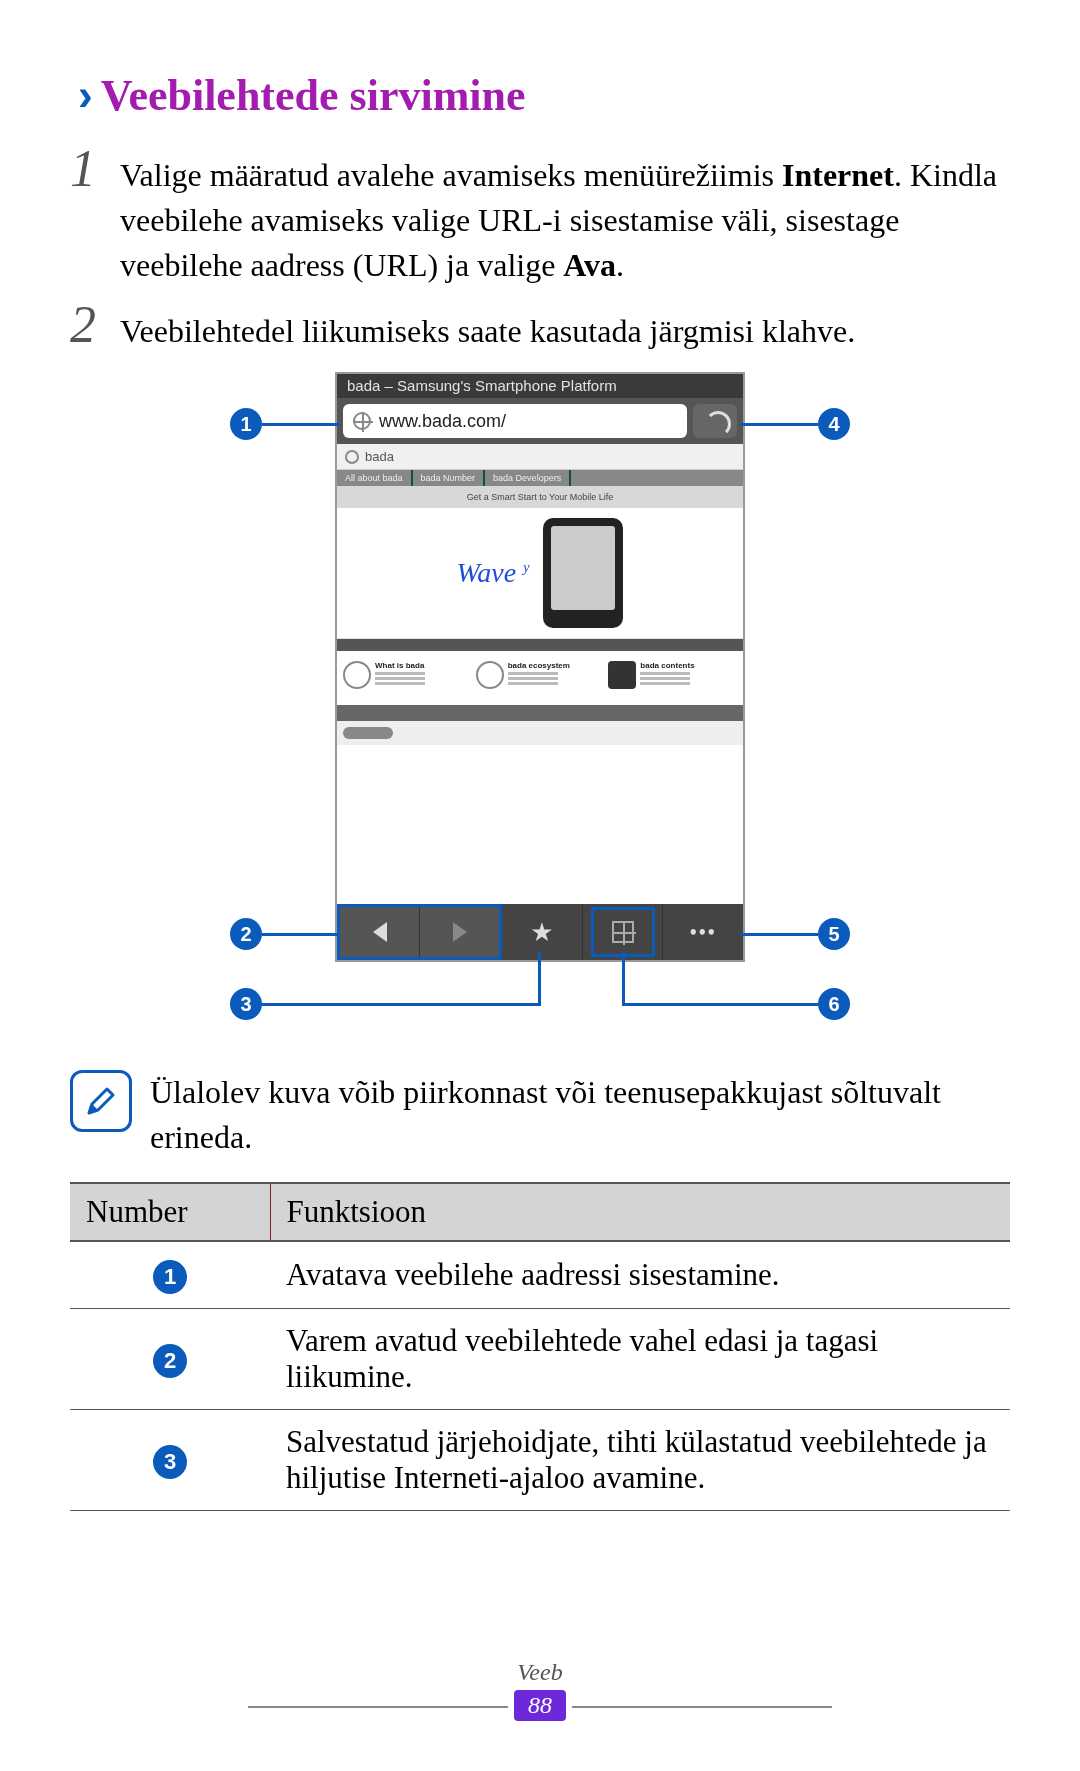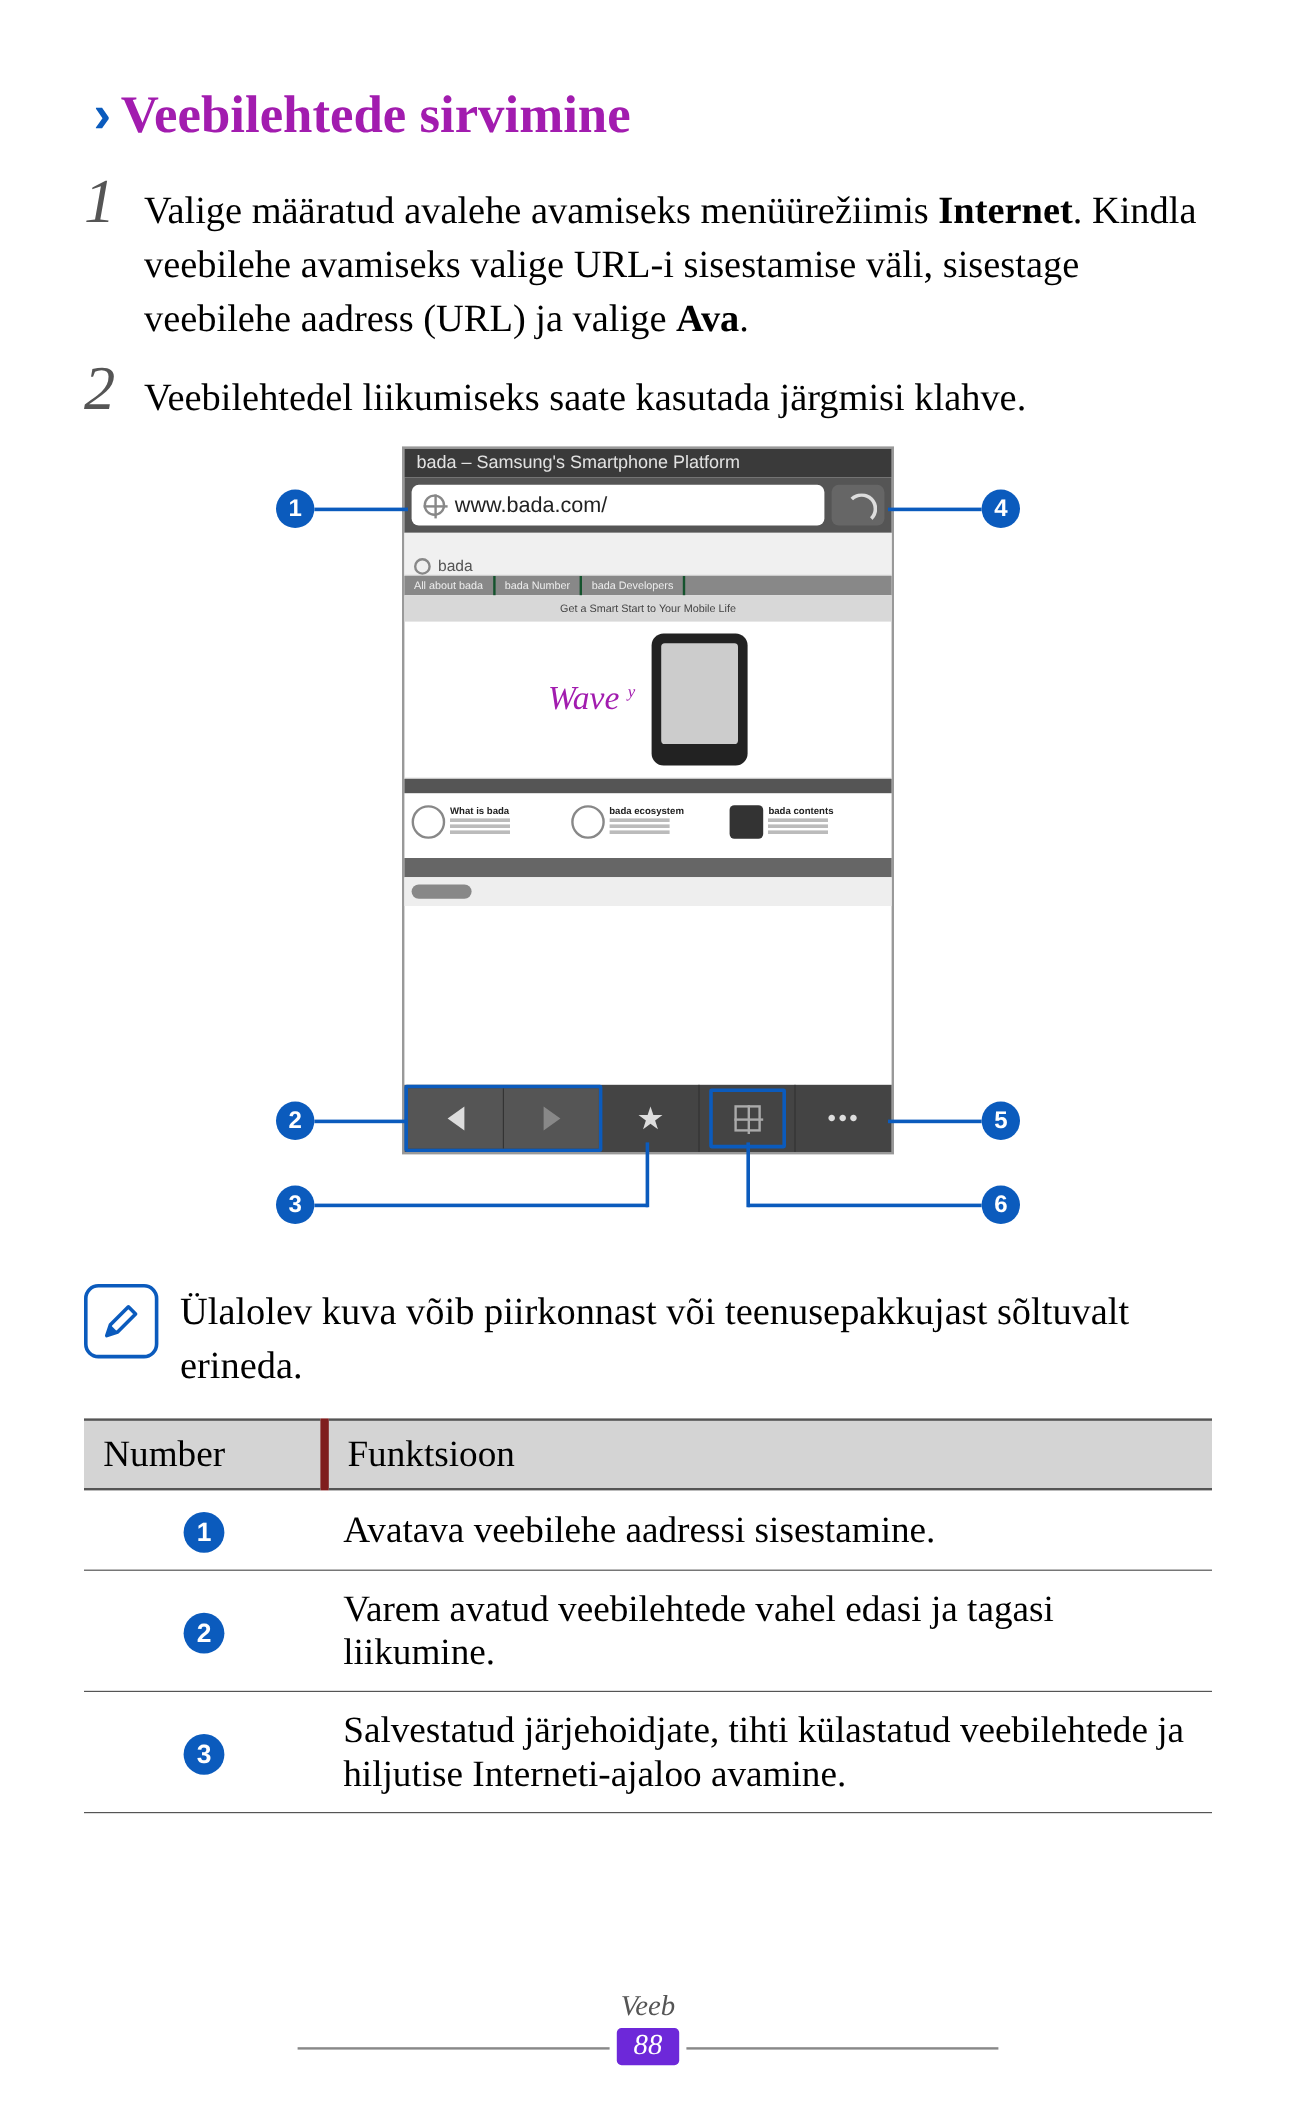--- a/index.html
+++ b/index.html
@@ -113,42 +113,42 @@
     display:flex; align-items:center; justify-content:center;
   }
   .refresh-arrows {
     width:20px; height:20px; position:relative;
   }
   .refresh-arrows::before {
     content:""; position:absolute; width:20px; height:20px; border:3px solid #ddd; border-radius:50%;
     border-left-color:transparent; border-bottom-color:transparent;
   }
   .site-header {
-    height: 36px; background:#f0f0f0; border-bottom:1px solid #ccc;
-    display:flex; align-items:flex-end; padding:0 8px; gap:6px;
+    height: 26px; background:#f0f0f0; border-bottom:1px solid #ccc;
+    display:flex; align-items:center; padding:0 8px; gap:6px;
     font-family: Arial, sans-serif; font-size:13px; color:#555;
   }
   .bada-mark {
     width:14px; height:14px; border:2px solid #888; border-radius:50%;
   }
   .site-tabs {
     display:flex; background:#888;
     font-family: Arial, sans-serif; font-size:9px; color:#eee;
   }
   .site-tabs div { padding:3px 8px; border-right:2px solid #14532d; }
   .hero {
     height: 22px; background:#d8d8d8; font-size:9px; font-family:Arial,sans-serif;
     display:flex; align-items:center; justify-content:center; color:#444;
   }
   .hero-main {
     display:flex; align-items:center; justify-content:center; padding:10px; gap:14px;
     border-bottom:1px solid #ddd;
   }
   .wave-logo {
-    font-family: Georgia, serif; font-style:italic; font-size:28px; color:#a21caf;
+    font-family: Georgia, serif; font-style:italic; font-size:28px; color:#1d4ed8;
   }
   .wave-logo sup { font-size:14px; font-style:italic; }
   .phone-img {
     width:80px; height:110px; background:#222; border-radius:10px; position:relative;
   }
   .phone-img::before {
     content:""; position:absolute; inset:8px 8px 18px 8px; background:#ccc; border-radius:3px;
   }
   .hero-sub {
     height:12px; background:#555;
@@ -244,21 +244,21 @@
     font-size:31px;
   }
   table.func-table th {
     background:#d4d4d4;
     text-align:left;
     font-weight:normal;
     padding:10px 16px;
     border-top:2px solid #555;
     border-bottom:2px solid #555;
   }
-  table.func-table th:first-child { width:200px; border-right:7px solid #7f1d1d; }
+  table.func-table th:first-child { width:200px; border-right:1px solid #7f1d1d; }
   table.func-table td {
     padding:14px 16px;
     border-bottom:1.5px solid #555;
     vertical-align:middle;
   }
   table.func-table td:first-child {
     text-align:center;
   }
   .tbl-num {
     display:inline-flex; width:34px; height:34px; background:#0b5bbd; border-radius:50%;

